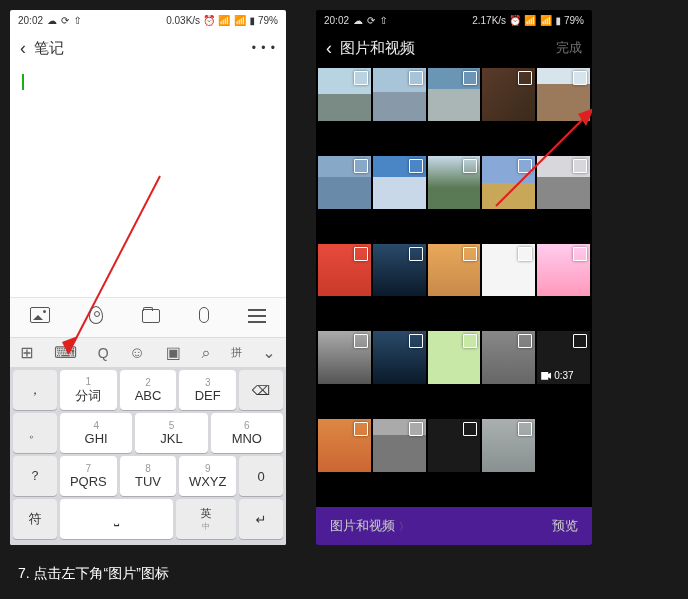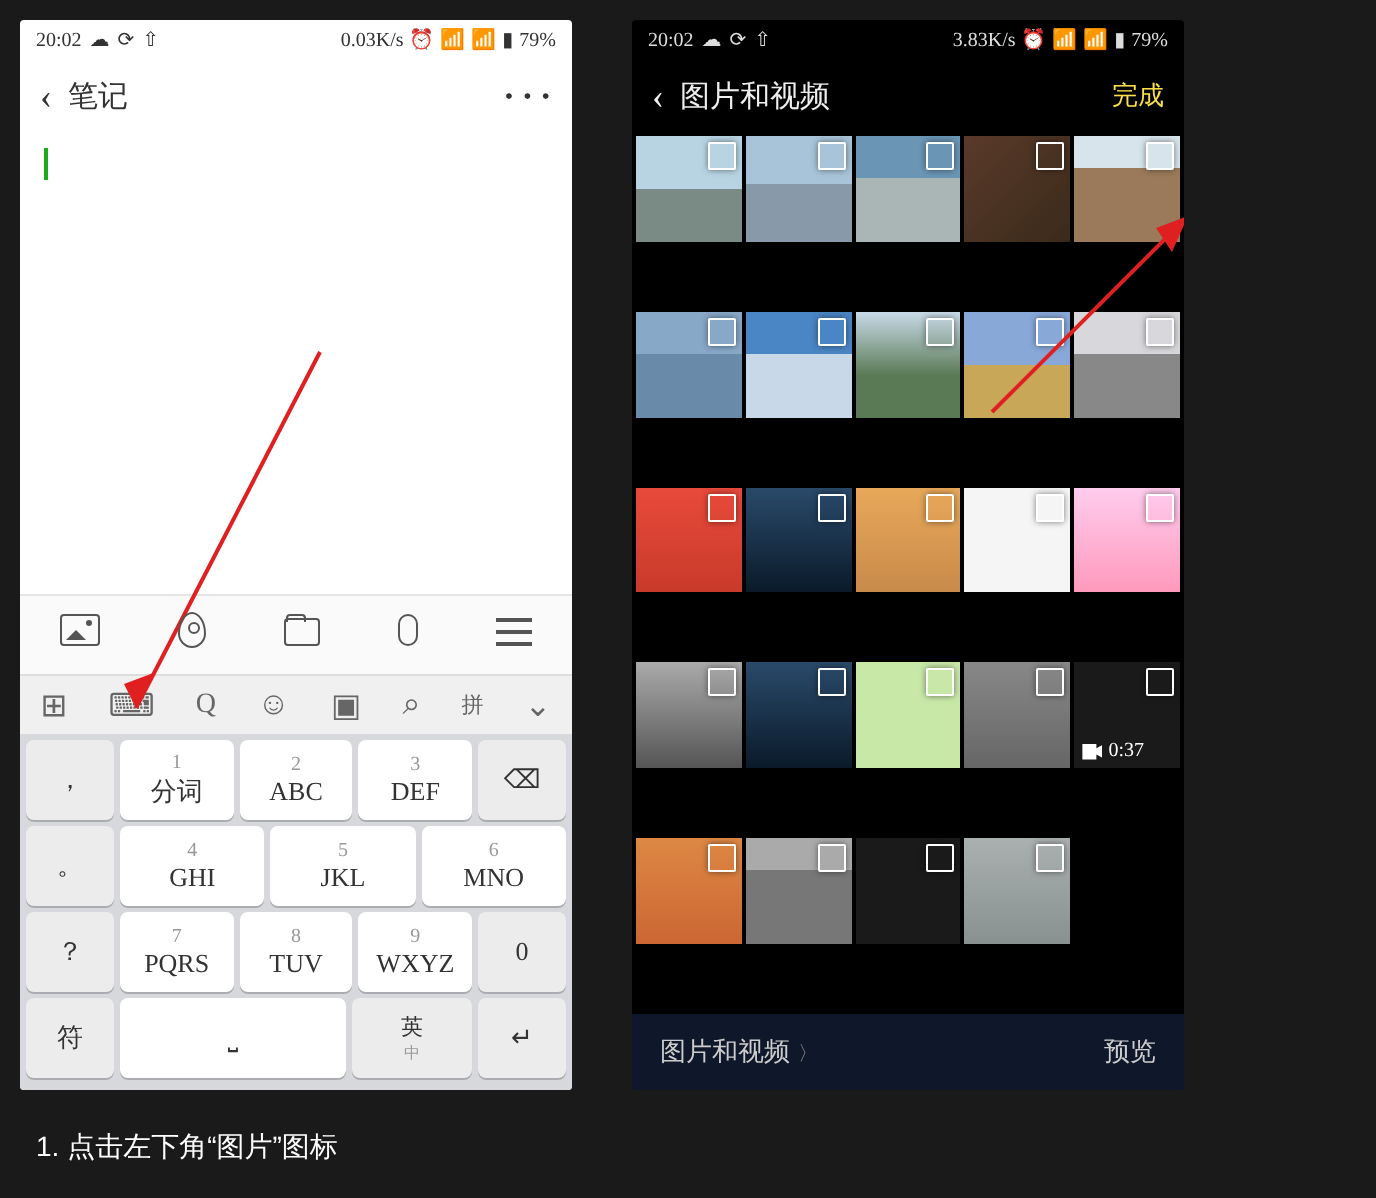--- a/index.html
+++ b/index.html
@@ -18,21 +18,20 @@
   }
   .phone {
     width: 276px;
     height: 535px;
     background: #fff;
     border-radius: 2px;
     display: flex;
     flex-direction: column;
     overflow: hidden;
     position: relative;
-    font-family: Liberation Serif, serif;
   }
   .phone.dark { background: #000; color: #ccc; }
   
   .status-bar {
     height: 20px;
     display: flex;
     align-items: center;
     justify-content: space-between;
     padding: 0 8px;
     font-size: 10px;
@@ -46,21 +45,21 @@
     height: 36px;
     display: flex;
     align-items: center;
     justify-content: space-between;
     padding: 0 10px;
     font-size: 15px;
   }
   .nav-left { display: flex; align-items: center; gap: 8px; }
   .back { font-size: 18px; }
   .phone.dark .nav { color: #eee; }
-  .done { color: #fde047; font-size: 13px; }
+  .done { color: #737373; font-size: 13px; }
   
   .note-body {
     flex: 1;
     padding: 8px 12px;
     position: relative;
   }
   .cursor {
     width: 2px;
     height: 16px;
     background: #1aad19;
@@ -188,21 +187,21 @@
   .dark2{background:linear-gradient(#2a4a6a,#0a1a2a);}
   .orange1{background:linear-gradient(#e8a85a,#c88a4a);}
   .city1{background:linear-gradient(#d8d8dc 40%,#888 40%);}
   .autumn{background:linear-gradient(#88a8d8 50%,#c8a858 50%);}
   .red2{background:linear-gradient(#d84,#c63);position:relative;}
   .street{background:linear-gradient(#aaa 30%,#777 30%);}
   .haze{background:linear-gradient(#aab0b0,#889090);}
   
   .btm {
     height: 38px;
-    background: #0f172a;
+    background: #4c1d95;
     display: flex;
     align-items: center;
     justify-content: space-between;
     padding: 0 14px;
     font-size: 13px;
     color: #ccc;
   }
   .arr-r { font-size: 10px; margin-left: 4px; color:#888;}
   
   .caption {
@@ -345,21 +344,21 @@
 
   <div class="phone dark">
     <div class="status-bar">
       <div class="status-left">
         <span>20:02</span>
         <span>☁</span>
         <span>⟳</span>
         <span>⇧</span>
       </div>
       <div class="status-right">
-        <span>3.83K/s</span>
+        <span>2.17K/s</span>
         <span>⏰</span>
         <span>📶</span>
         <span>📶</span>
         <span>▮</span>
         <span>79%</span>
       </div>
     </div>
     <div class="nav">
       <div class="nav-left">
         <span class="back">‹</span>
@@ -448,13 +447,13 @@
           <div class="sel"></div>
         </div>
     </div>
     <div class="btm">
       <span><span>图片和视频</span><span class="arr-r">〉</span></span>
       <span>预览</span>
     </div>
   </div>
 </div>
 
-<div class="caption">1. 点击左下角“图片”图标</div>
+<div class="caption">7. 点击左下角“图片”图标</div>
 
 </body></html>

